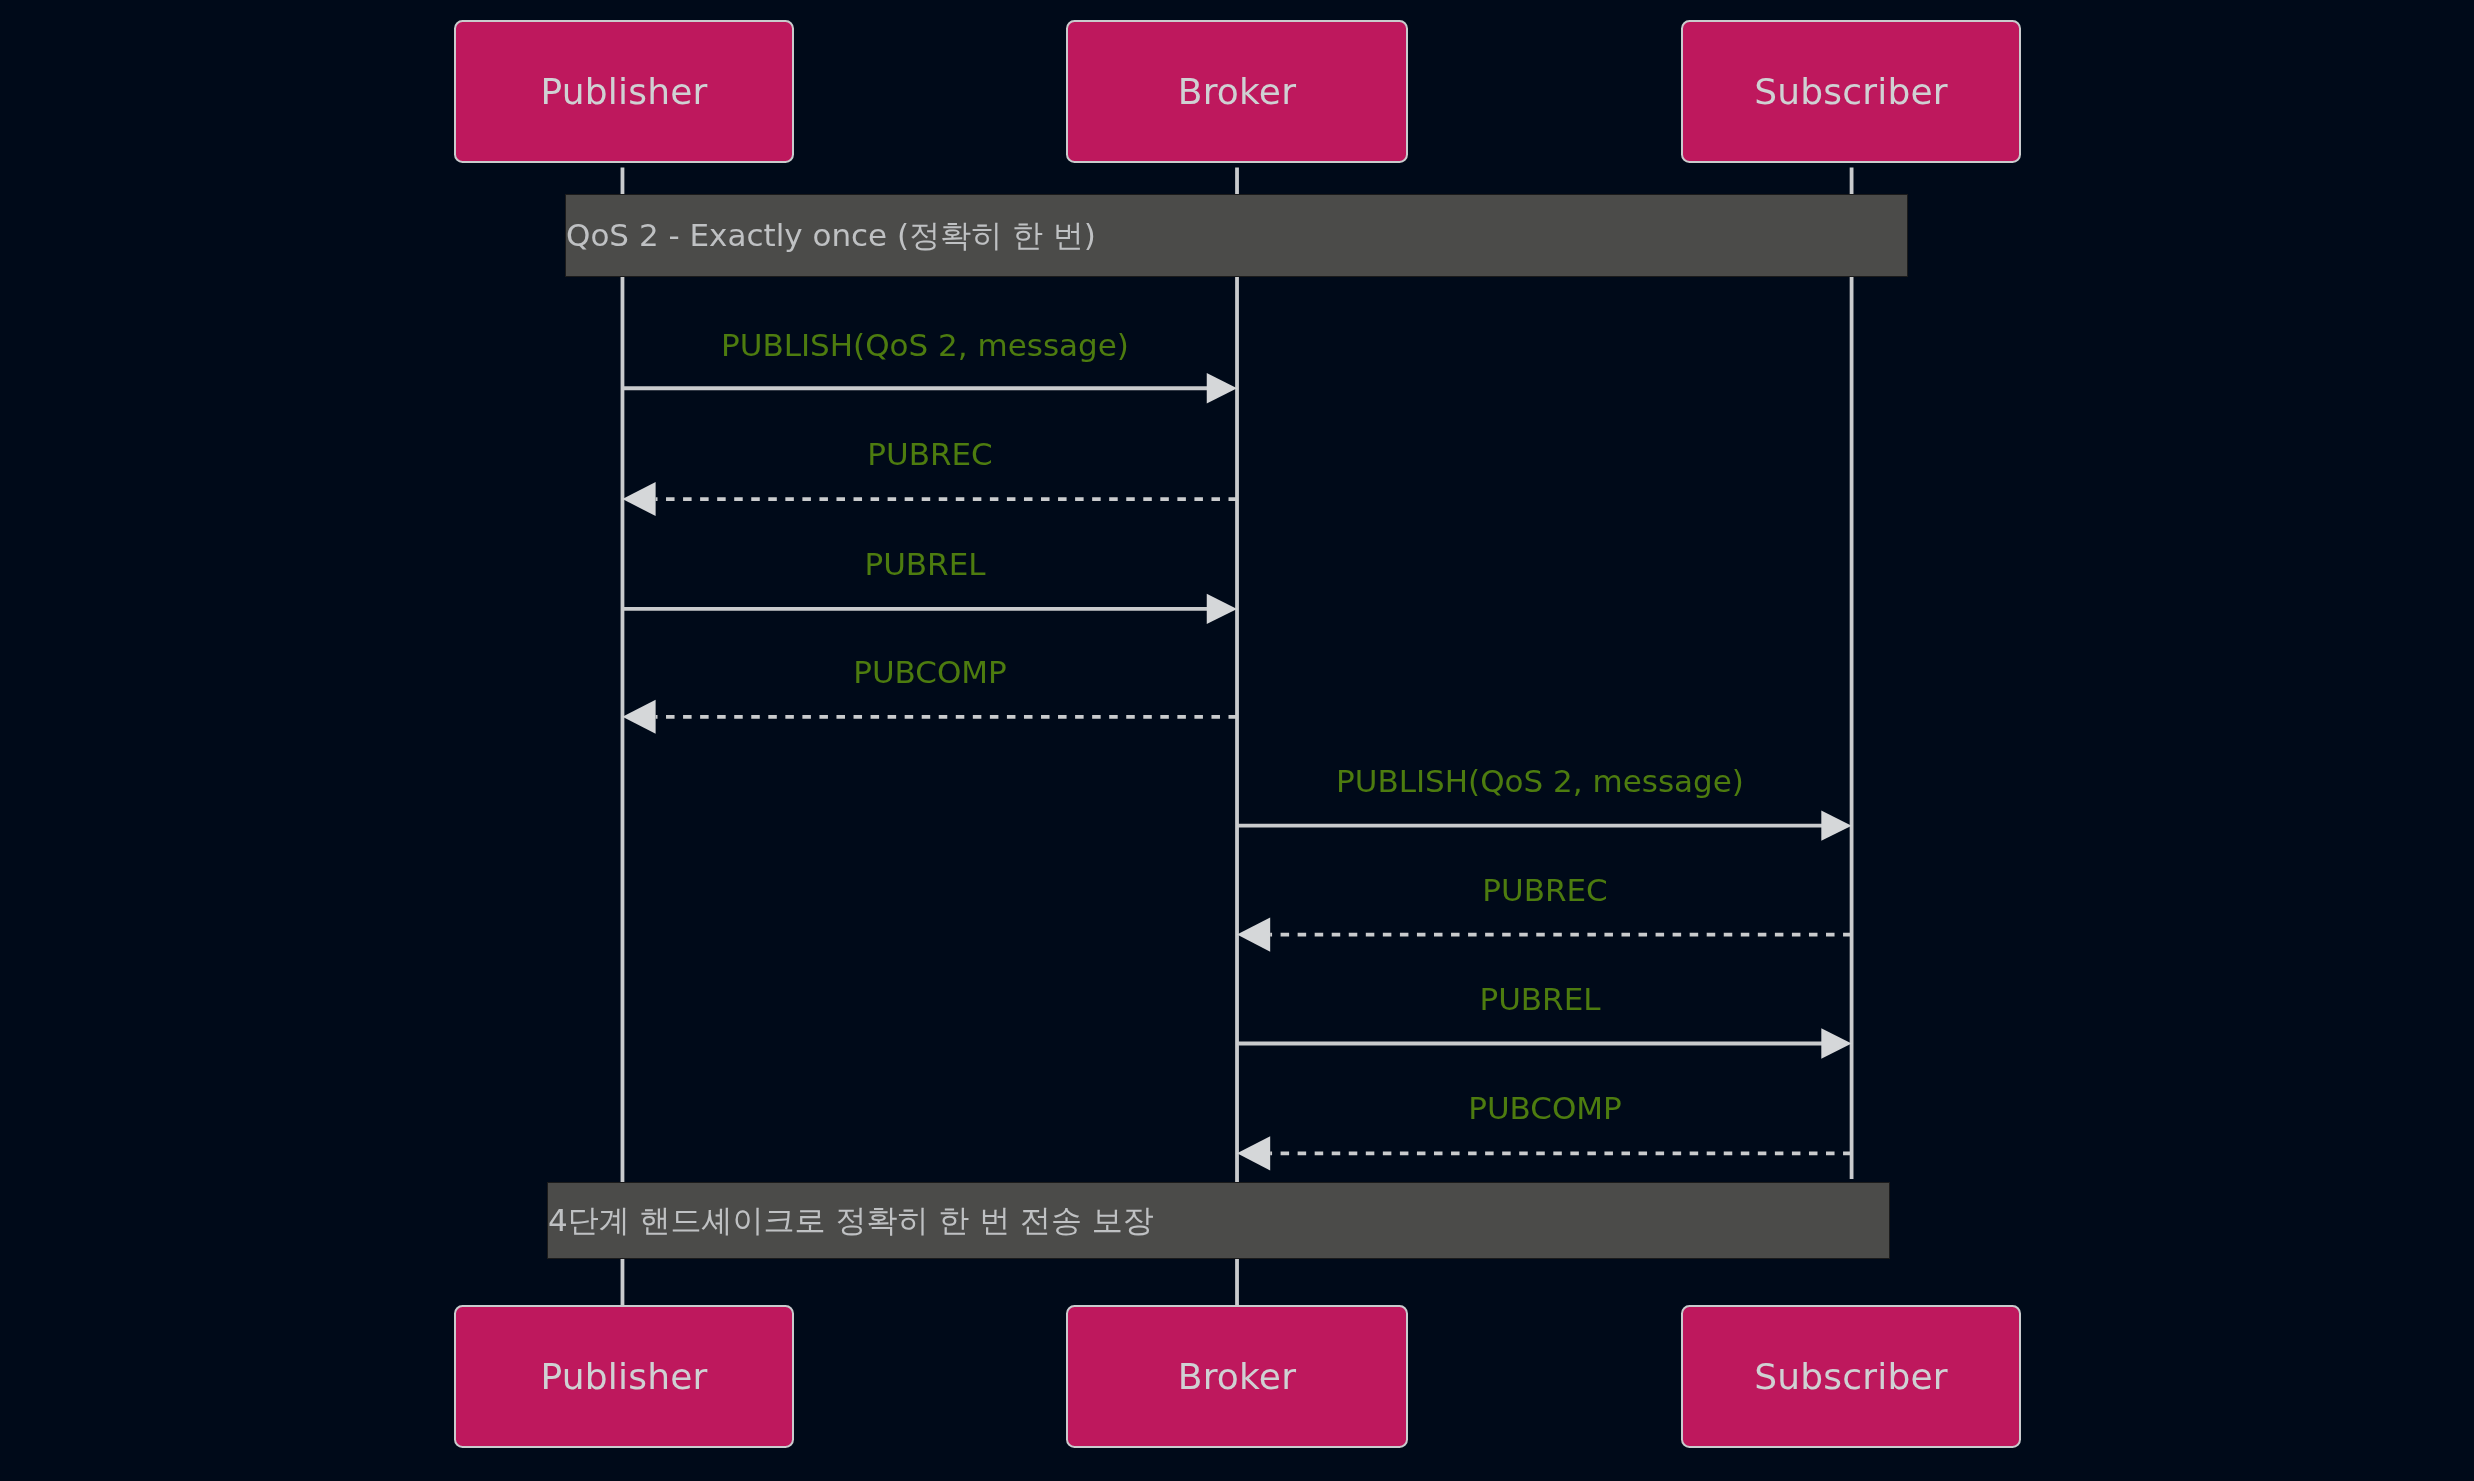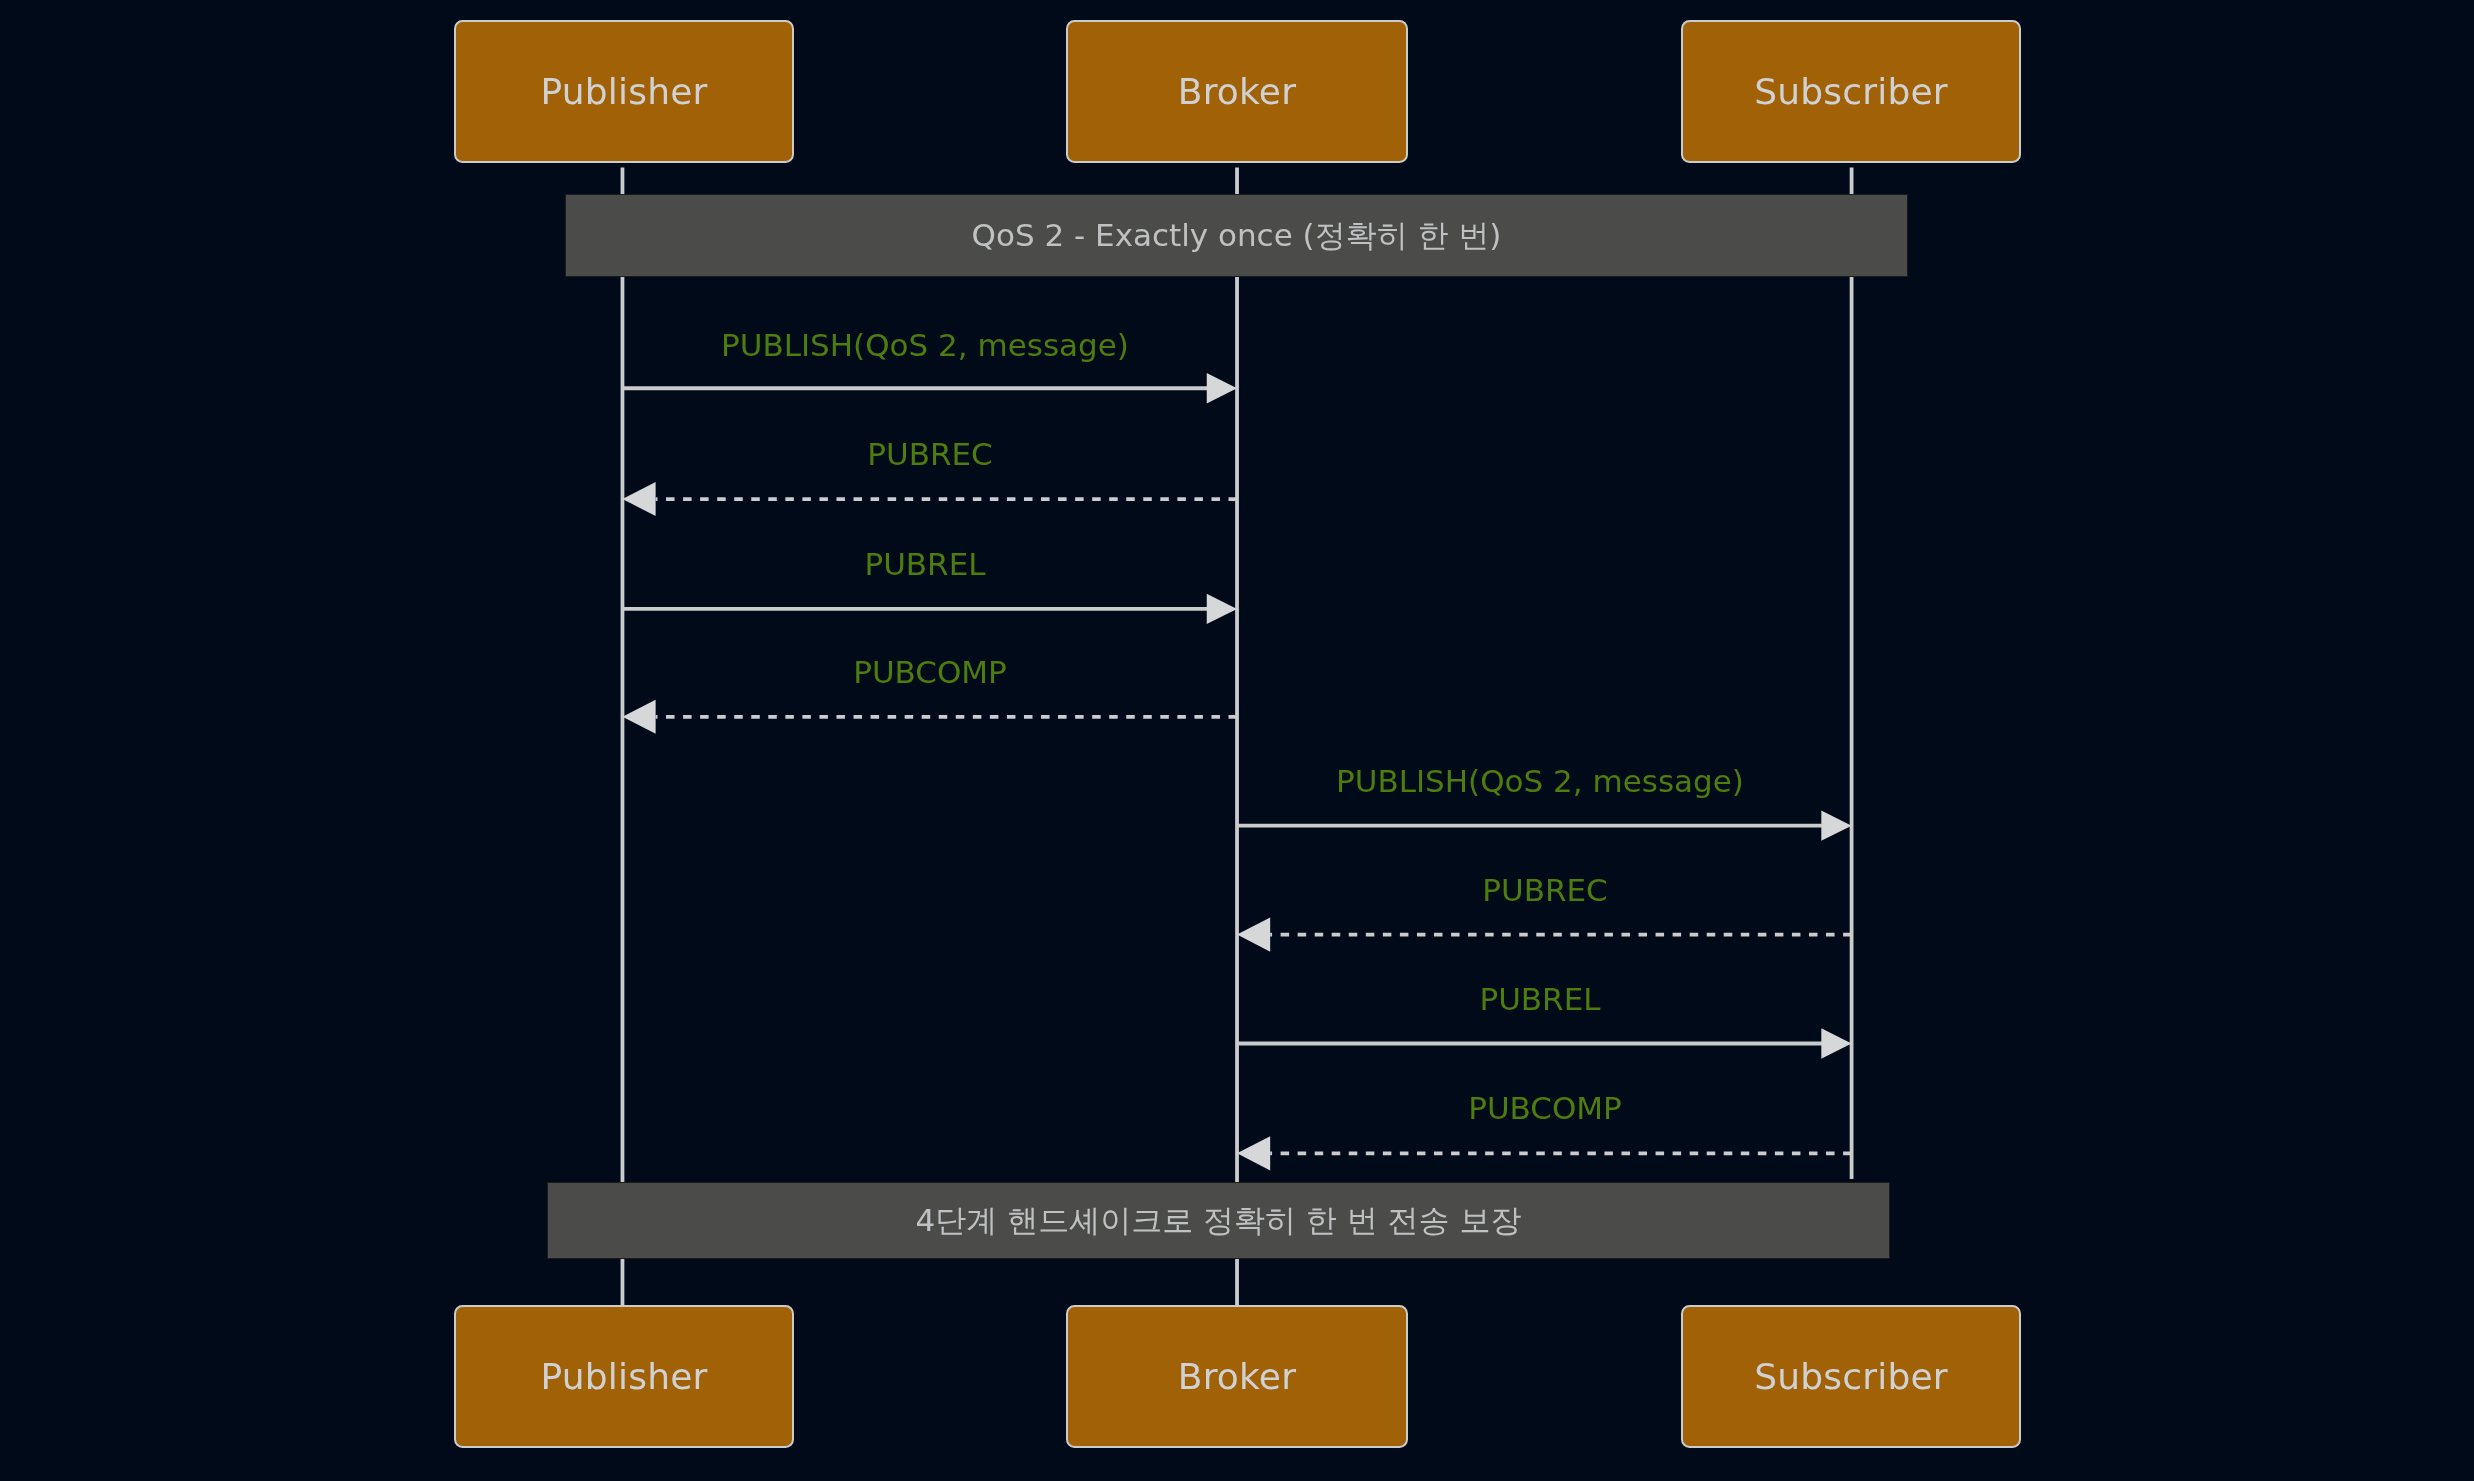--- a/index.html
+++ b/index.html
@@ -20,42 +20,41 @@
     background: #000a19;
   }
   #diagram {
     position: absolute;
     left: 0;
     top: 0;
   }
   .actor-box {
     position: absolute;
     box-sizing: border-box;
-    background: #a16207;
+    background: #be185d;
     border: 2.4px solid #c9cbcd;
     border-radius: 8.5px;
     display: flex;
     align-items: center;
     justify-content: center;
   }
   .actor-label {
     color: #cfd1d3;
     font-size: 36px;
     font-family: "DejaVu Sans", sans-serif;
     letter-spacing: 0.2px;
     white-space: nowrap;
   }
   .note-bar {
     position: absolute;
     box-sizing: border-box;
     background: #4b4b49;
     border: 1.9px solid #1b1b1b;
     display: flex;
     align-items: center;
-    justify-content: center;
   }
   .note-text {
     color: #bfc1c3;
     font-size: 31px;
     font-family: "DejaVu Sans", sans-serif;
     white-space: nowrap;
   }
   .msg-label {
     position: absolute;
     color: #4d7c0f;

